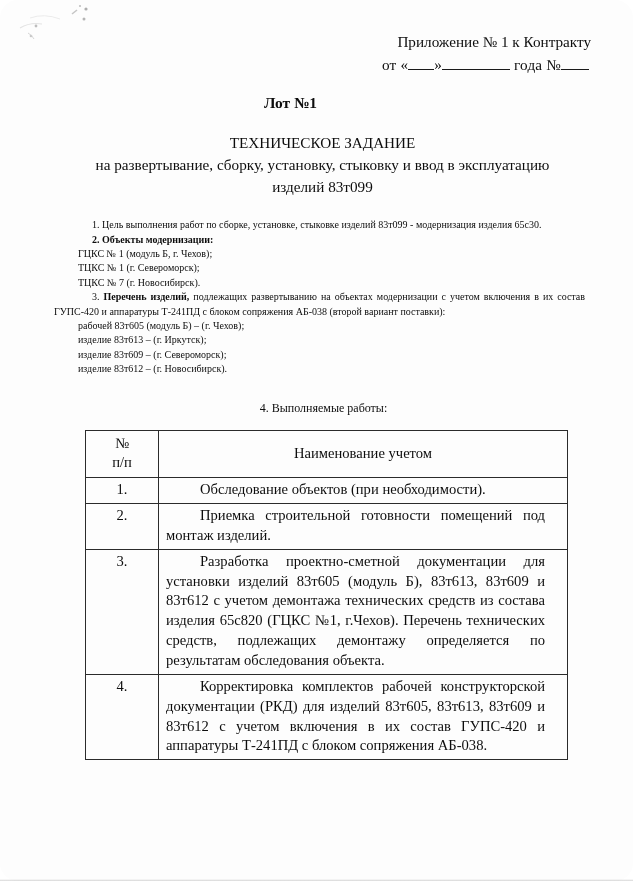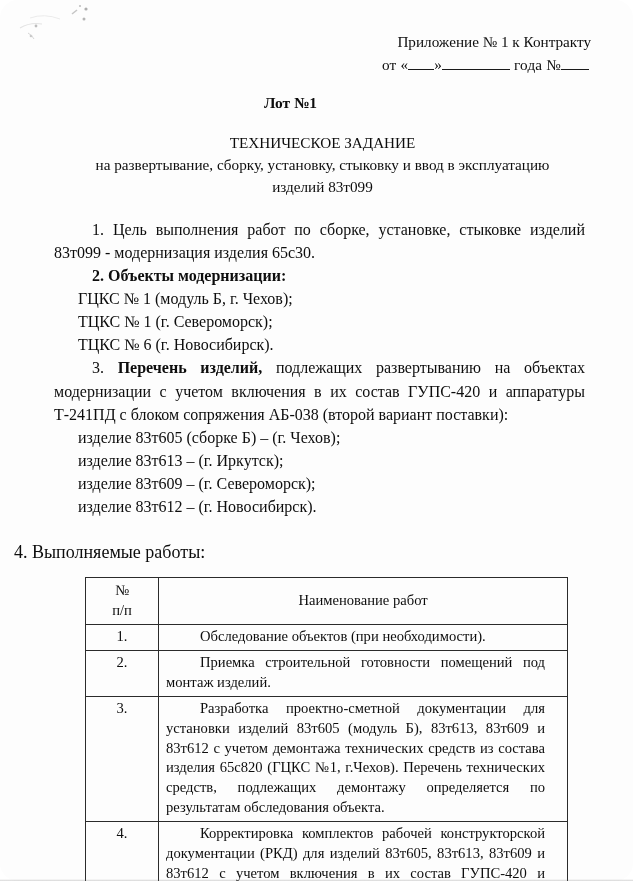--- a/index.html
+++ b/index.html
@@ -78,21 +78,21 @@
     text-align: center;
     font-size: 15.2px;
     line-height: 1.45;
     padding: 0 12px 0 24px;
   }
 
   
   .body-block {
     margin-top: 20px;
     padding: 0 48px 0 54px;
-    font-size: 16px;
+    font-size: 10px;
     line-height: 1.44;
   }
   p.just {
     margin: 0;
     text-align: justify;
     text-indent: 38px;
     text-justify: inter-word;
   }
   p.plain {
     margin: 0;
@@ -100,22 +100,22 @@
   }
   p.listline {
     margin: 0;
     text-indent: 24px;
   }
   .bold { font-weight: bold; }
 
   
   .works-caption {
     margin-top: 24px;
-    text-align: left;
-    font-size: 18px;
+    text-align: center;
+    font-size: 12px;
     padding-left: 14px;
   }
 
   
   .works-table-wrap {
     margin-top: 14px;
     padding: 0 65px 0 85px;
   }
   table.works {
     width: 483px;
@@ -189,41 +189,41 @@
     </div>
 
     <div class="body-block">
 
       <p class="just">1.  Цель выполнения работ по сборке, установке, стыковке изделий 83т099 - модернизация изделия 65с30.</p>
 
       <p class="plain bold">2. Объекты модернизации:</p>
 
       <p class="listline">ГЦКС № 1 (модуль Б, г. Чехов);</p>
       <p class="listline">ТЦКС № 1 (г. Североморск);</p>
-      <p class="listline">ТЦКС № 6 (г. Новосибирск).</p>
+      <p class="listline">ТЦКС № 7 (г. Новосибирск).</p>
 
       <p class="just"><span>3. </span><span class="bold">Перечень изделий,</span><span> подлежащих развертыванию на объектах модернизации с учетом включения в их состав ГУПС-420 и аппаратуры Т-241ПД с блоком сопряжения АБ-038 (второй вариант поставки):</span></p>
 
-      <p class="listline">изделие 83т605 (сборке Б) – (г. Чехов);</p>
+      <p class="listline">рабочей 83т605 (модуль Б) – (г. Чехов);</p>
       <p class="listline">изделие 83т613 – (г. Иркутск);</p>
       <p class="listline">изделие 83т609 – (г. Североморск);</p>
       <p class="listline">изделие 83т612 – (г. Новосибирск).</p>
     </div>
 
     <div class="works-caption">4. Выполняемые работы:</div>
 
     <div class="works-table-wrap">
       <table class="works">
         <thead>
           <tr>
             <th class="col-num">
               <span class="hdr-num-l1">№</span>
               <span class="hdr-num-l2">п/п</span>
             </th>
-            <th class="col-name">Наименование работ</th>
+            <th class="col-name">Наименование учетом</th>
           </tr>
         </thead>
         <tbody>
           <tr>
             <td class="col-num">1.</td>
             <td class="col-name">Обследование объектов (при необходимости).</td>
           </tr>
           <tr>
             <td class="col-num">2.</td>
             <td class="col-name">Приемка строительной готовности помещений под монтаж изделий.</td>

